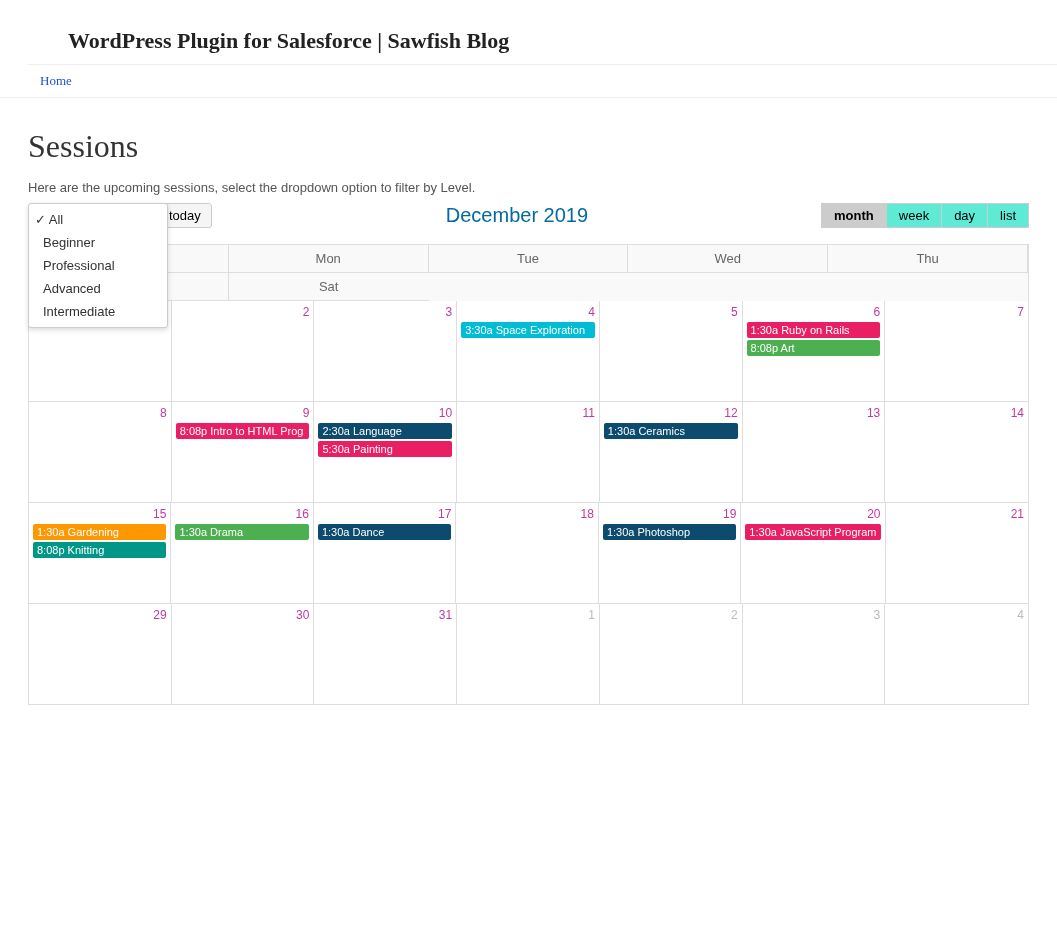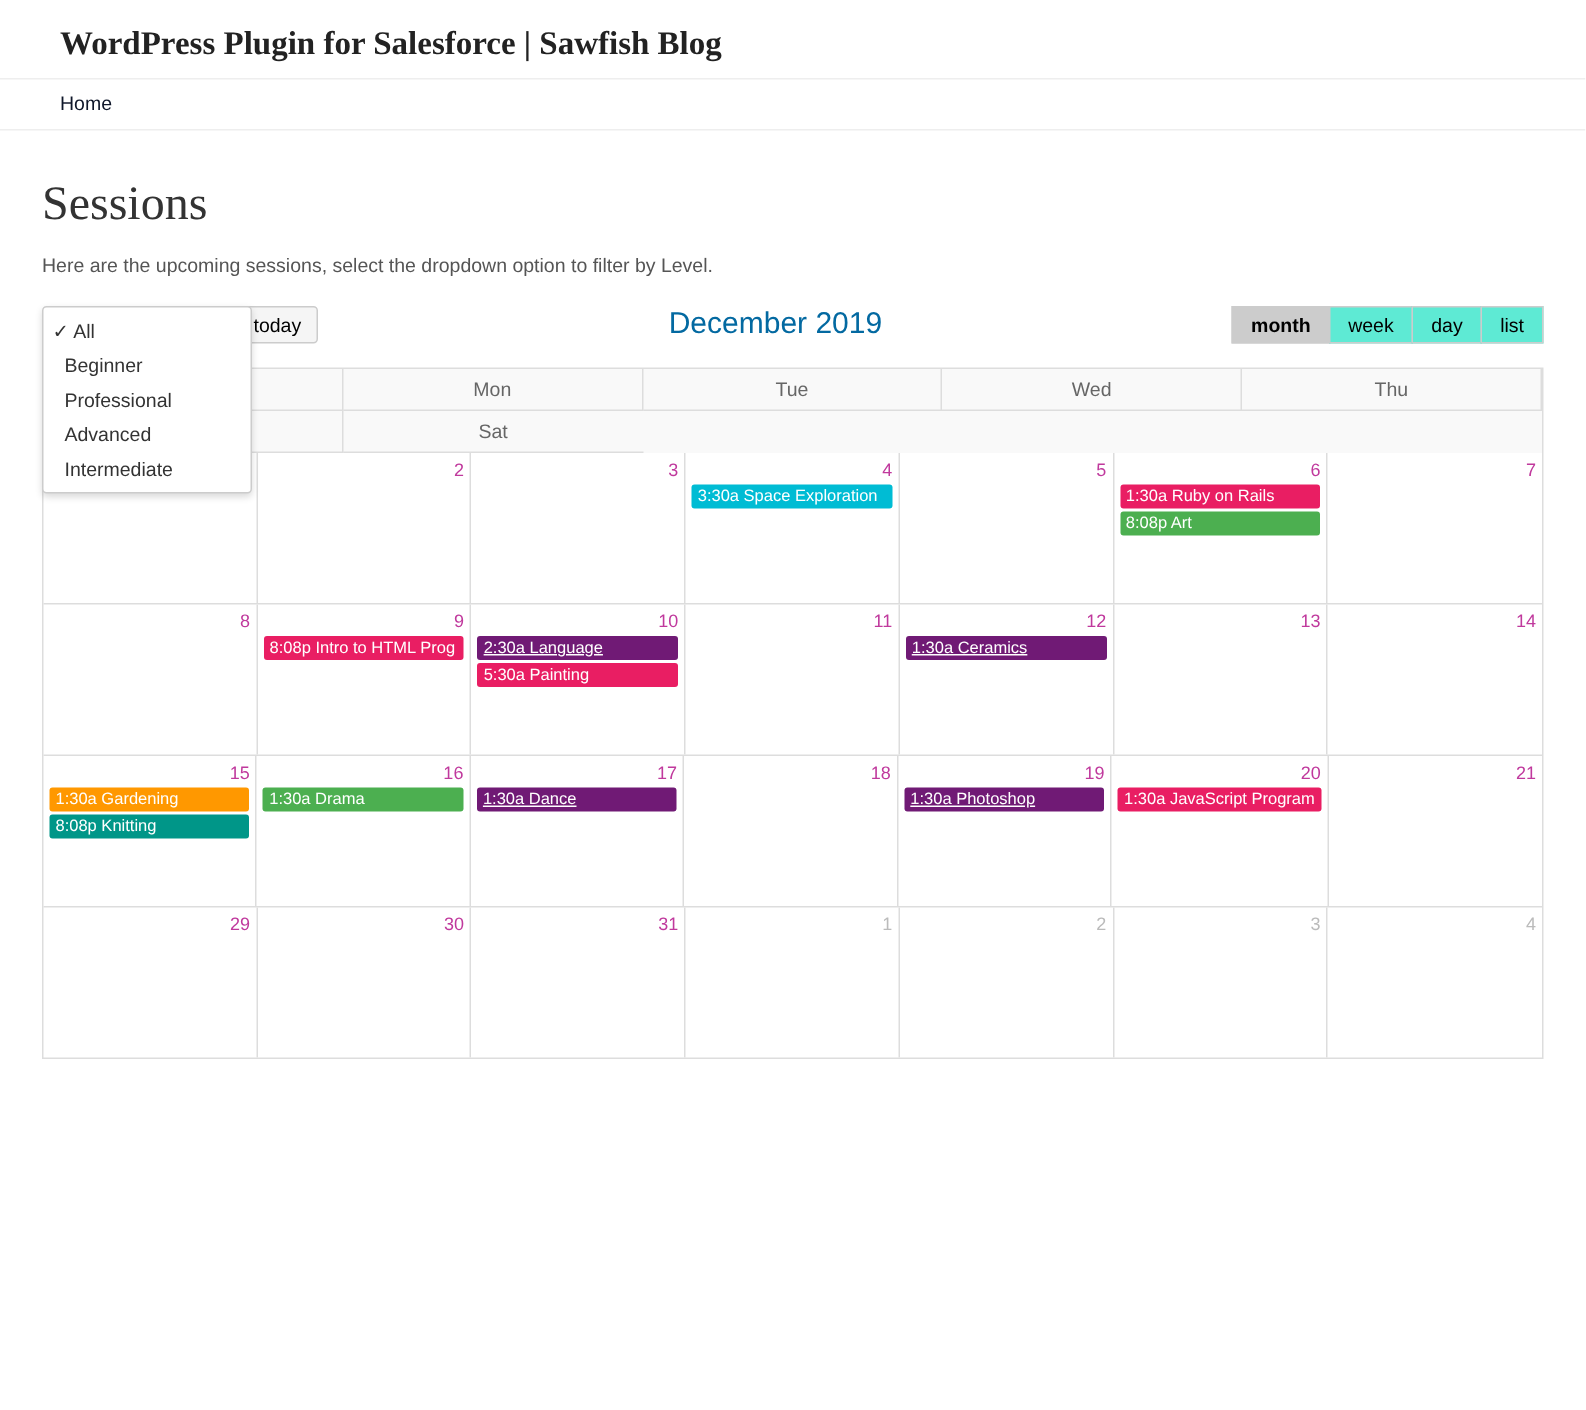--- a/index.html
+++ b/index.html
@@ -1,25 +1,25 @@
 <!DOCTYPE html>
 <html><head>
   <meta charset="utf-8">
   <style>
     * { box-sizing: border-box; margin: 0; padding: 0; }
     body { font-family: Georgia, 'Times New Roman', serif; background: #fff; color: #333; font-size: 14px; }
     
-    .site-header { padding: 16px 40px 10px; border-bottom: 1px solid #eee; }
+    .site-header { padding: 28px 40px 10px; border-bottom: 1px solid #eee; margin-left: 28px; }
     .site-title { font-size: 22px; font-weight: bold; color: #222; }
     .nav-bar { padding: 8px 40px; border-bottom: 1px solid #eee; }
-    .nav-home { color: #0f172a; text-decoration: none; font-size: 13px; font-family: Liberation Sans, sans-serif; margin-top: 30px; }
+    .nav-home { color: #1d4ed8; text-decoration: none; font-size: 13px; font-family: Liberation Serif, serif; margin-top: 30px; }
     
     .main-content { padding: 30px 28px; }
     .page-title { font-size: 32px; font-weight: normal; color: #333; margin-bottom: 15px; }
-    .page-desc { font-size: 13px; color: #555; margin-bottom: 20px; font-family: Arial, sans-serif; }
+    .page-desc { font-size: 13px; color: #555; margin-bottom: 8px; font-family: Arial, sans-serif; }
     
     .calendar-wrapper { position: relative; }
     
     
     .dropdown-container { position: absolute; top: 0; left: 0; z-index: 100; }
     .dropdown-menu {
       background: #fff;
       border: 1px solid #ccc;
       border-radius: 3px;
       padding: 4px 0;
@@ -108,21 +108,21 @@
       color: #fff;
       margin-bottom: 2px;
       white-space: nowrap;
       overflow: hidden;
       text-overflow: ellipsis;
       cursor: pointer;
     }
     .event-cyan { background: #00bcd4; }
     .event-red { background: #e91e63; }
     .event-green { background: #4caf50; }
-    .event-blue { background: #701a75; text-decoration: underline; }
+    .event-blue { background: #0c4a6e; }
     .event-orange { background: #ff9800; }
     .event-teal { background: #009688; }
   </style>
 </head>
 <body>
 
 <div class="site-header">
   <div class="site-title">WordPress Plugin for Salesforce | Sawfish Blog</div>
 </div>
 

